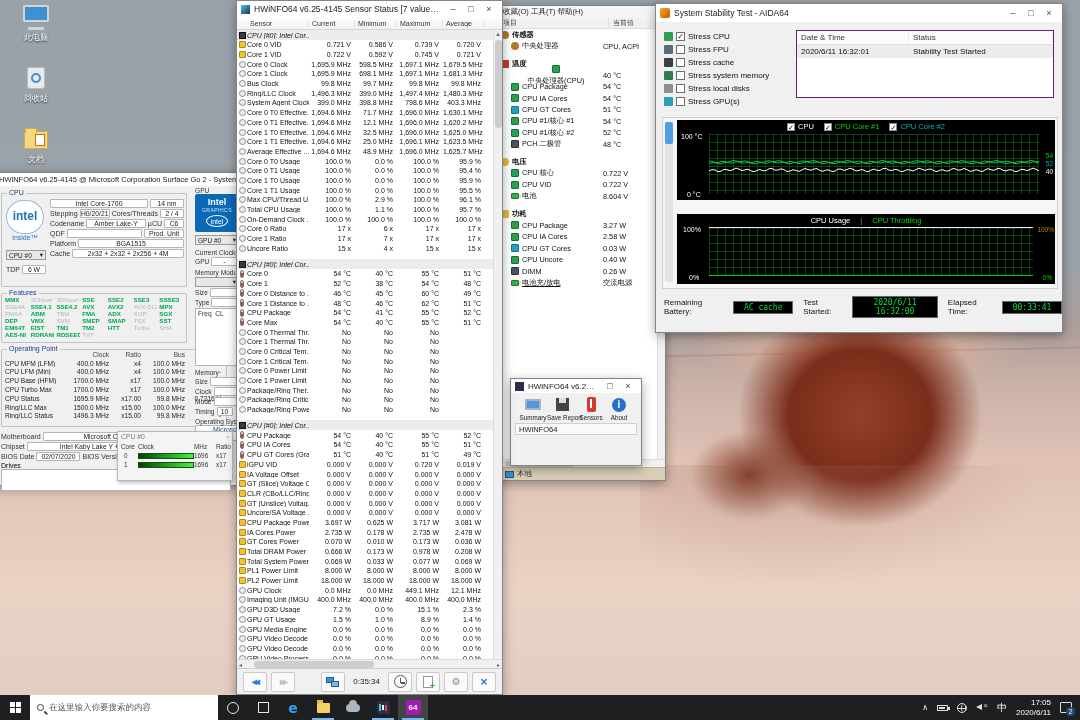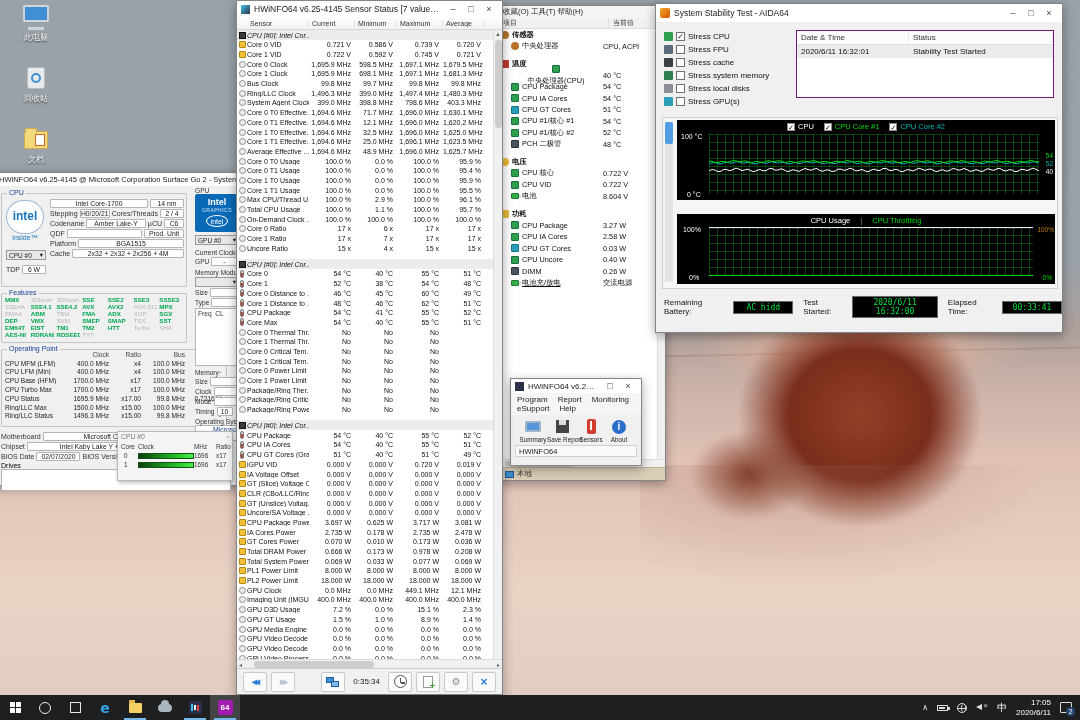--- a/index.html
+++ b/index.html
@@ -697,27 +697,20 @@
 
 <div class="win" id="launchwin">
   <div class="tbar">
     <span class="ticn" style="background:#2b2f4a;"></span>
     <span class="cap">HWiNFO64 v6.25-...</span>
     <span class="wbtns">
         <span class="wb">□</span>
         <span class="wb">×</span>
       </span>
   </div>
-  <div id="launchmenu">
-      <span>Program</span>
-      <span>Report</span>
-      <span>Monitoring</span>
-      <span>eSupport</span>
-      <span>Help</span>
-    </div>
   <div id="launchbtns">
       <div class="lbtn">
         <div class="glyph">
           <span class="gl-mon"></span>
         </div>
         <div class="cap2">Summary</div>
       </div>
       <div class="lbtn">
         <div class="glyph">
           <span class="gl-flop"></span>
@@ -845,21 +838,21 @@
       <div class="plot" style="left:32px;right:22px;top:13px;bottom:8px;" id="plot2">
           <svg width="324" height="49" style="position: absolute; left: 0px; top: 0px;">
             <polyline points="0,48.4 3,48.4 6,48.4 9,48.4 12,48.4 15,48.4 18,48.4 21,48.4 24,48.4 27,48.4 30,48.4 33,48.4 36,48.4 39,48.4 42,48.4 45,48.4 48,48.4 51,48.4 54,48.4 57,48.4 60,48.4 63,48.4 66,48.4 69,48.4 72,48.4 75,48.4 78,48.4 81,48.4 84,48.4 87,48.4 90,48.4 93,48.4 96,48.4 99,48.4 102,48.4 105,48.4 108,48.4 111,48.4 114,48.4 117,48.4 120,48.4 123,48.4 126,48.4 129,48.4 132,48.4 135,48.4 138,48.4 141,48.4 144,48.4 147,48.4 150,48.4 153,48.4 156,48.4 159,48.4 162,48.4 165,48.4 168,48.4 171,48.4 174,48.4 177,48.4 180,48.4 183,48.4 186,48.4 189,48.4 192,48.4 195,48.4 198,48.4 201,48.4 204,48.4 207,48.4 210,48.4 213,48.4 216,48.4 219,48.4 222,48.4 225,48.4 228,48.4 231,48.4 234,48.4 237,48.4 240,48.4 243,48.4 246,48.4 249,48.4 252,48.4 255,48.4 258,48.4 261,48.4 264,48.4 267,48.4 270,48.4 273,48.4 276,48.4 279,48.4 282,48.4 285,48.4 288,48.4 291,48.4 294,48.4 297,48.4 300,48.4 303,48.4 306,48.4 309,48.4 312,48.4 315,48.4 318,48.4 321,48.4 324,48.4" fill="none" stroke="#00dd00" stroke-width="1"></polyline>
             <polyline points="0,0.6 3,0.6 6,0.7 9,0.6 12,0.6 15,0.6 18,0.6 21,0.6 24,0.6 27,0.6 30,0.6 33,0.6 36,0.6 39,0.6 42,0.6 45,0.6 48,0.6 51,0.7 54,0.6 57,0.6 60,0.6 63,0.6 66,0.6 69,0.6 72,0.6 75,0.6 78,0.6 81,0.6 84,0.7 87,0.6 90,0.6 93,0.6 96,0.6 99,0.6 102,0.6 105,0.6 108,0.6 111,0.6 114,0.6 117,0.6 120,0.7 123,0.6 126,0.6 129,0.6 132,0.6 135,0.6 138,0.6 141,0.6 144,0.6 147,0.6 150,0.6 153,0.7 156,0.6 159,0.6 162,0.6 165,0.6 168,0.6 171,0.6 174,0.6 177,0.6 180,0.6 183,0.6 186,0.6 189,0.7 192,0.6 195,0.6 198,0.6 201,0.6 204,0.6 207,0.6 210,0.6 213,0.6 216,0.6 219,0.6 222,0.6 225,0.6 228,0.6 231,0.6 234,0.7 237,0.6 240,0.6 243,0.6 246,0.6 249,0.6 252,0.6 255,0.6 258,0.6 261,0.6 264,0.6 267,0.7 270,0.6 273,0.6 276,0.6 279,0.6 282,0.6 285,0.6 288,0.6 291,0.6 294,0.6 297,0.6 300,0.6 303,0.7 306,0.6 309,0.6 312,0.6 315,0.6 318,0.6 321,0.6 324,0.6" fill="none" stroke="#ffffff" stroke-width="1"></polyline>
           </svg>
         </div>
     </div>
   </div>
   <div id="fieldsrow">
       <span>Remaining Battery:</span>
-      <span class="ledbox">AC hidd</span>
+      <span class="ledbox">AC cache</span>
       <span>Test Started:</span>
       <span class="ledbox">2020/6/11 16:32:00</span>
       <span>Elapsed Time:</span>
       <span class="ledbox">00:33:41</span>
     </div>
 </div>
 
 <div class="win" id="sensorwin">
   <div class="tbar">
     <span class="ticn" style="background:linear-gradient(135deg,#41c5e8,#2b2f4a);"></span>
@@ -1426,20 +1419,24 @@
 
 <div id="taskbar">
   <div class="tb-tile">
       <span class="startgrid">
         <i></i>
         <i></i>
         <i></i>
         <i></i>
       </span>
     </div>
+  <div id="searchbox">
+    <span class="mag"></span>
+    <span>在这里输入你要搜索的内容</span>
+  </div>
   <div class="tb-tile">
       <span class="cortana"></span>
     </div>
   <div class="tb-tile">
       <span class="tview"></span>
     </div>
   <div class="tb-tile">
       <span class="edge-e">e</span>
     </div>
   <div class="tb-tile open">

